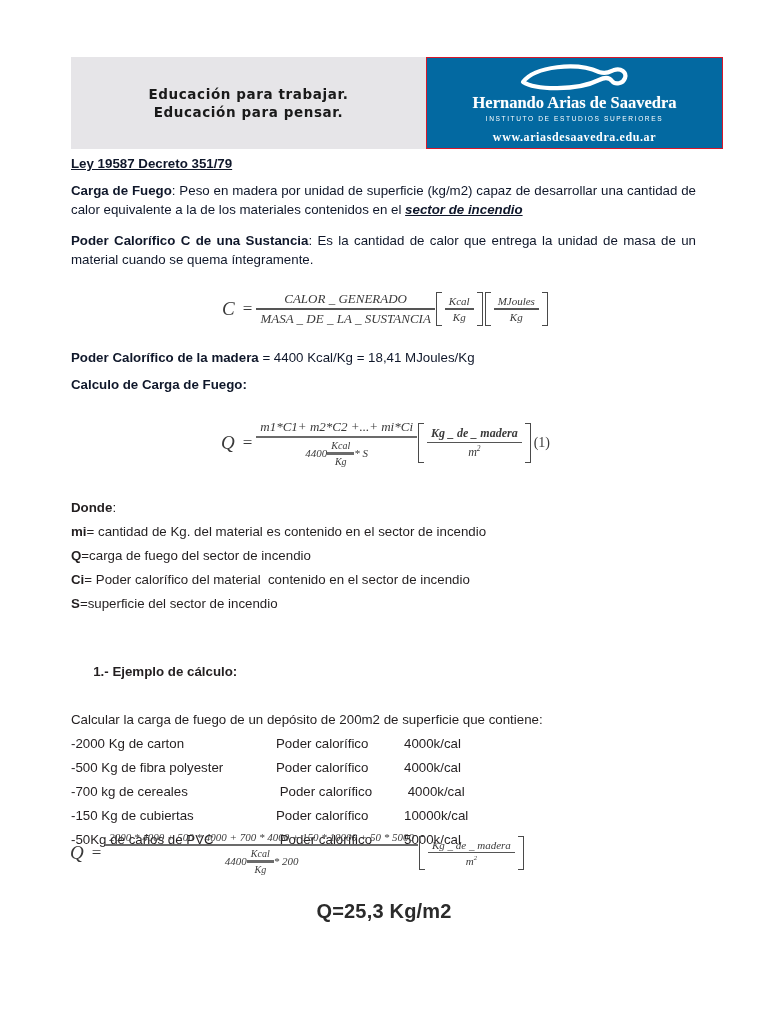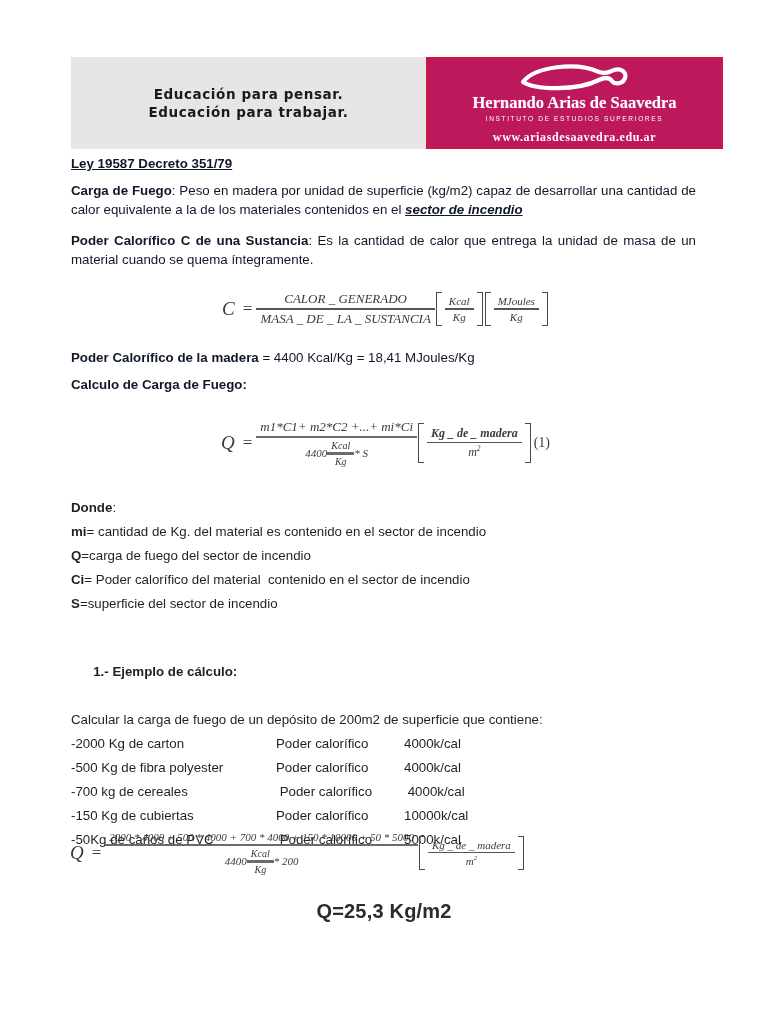--- a/index.html
+++ b/index.html
@@ -47,21 +47,21 @@
     font-weight: bold;
     font-size: 13.5px;
     letter-spacing: 0.6px;
     color: #1a1a1a;
     line-height: 1.35;
     white-space: nowrap;
   }
   .banner-right {
     flex: 1;
     height: 100%;
-    background: #be185d;
+    background: #0369a1;
     position: relative;
     overflow: hidden;
     display: flex;
     flex-direction: column;
     align-items: center;
     justify-content: flex-start;
     border: 1px solid #d7172a;
     box-sizing: border-box;
   }
   .logo-mark {
@@ -229,22 +229,22 @@
   }
 </style>
 </head>
 <body>
 
 <div class="page">
 
   <div class="banner">
 
     <div class="banner-left">
+      <div class="slogan-line">Educación para trabajar.</div>
       <div class="slogan-line">Educación para pensar.</div>
-      <div class="slogan-line">Educación para trabajar.</div>
     </div>
 
     <div class="banner-right">
       <svg class="logo-mark" viewBox="0 0 120 34">
         <path d="M8 22 C 20 6, 62 2, 84 12 C 92 15, 96 11, 99 10 C 106 8, 112 12, 110 18 C 108 24, 100 25, 97 21 C 94 17, 90 17, 84 20 C 62 31, 20 30, 8 22 Z" fill="none" stroke="#ffffff" stroke-width="4.2" stroke-linecap="round" stroke-linejoin="round"></path>
       </svg>
       <div class="logo-name">Hernando Arias de Saavedra</div>
       <div class="logo-sub">INSTITUTO DE ESTUDIOS SUPERIORES</div>
       <div class="logo-url">www.ariasdesaavedra.edu.ar</div>
     </div>

